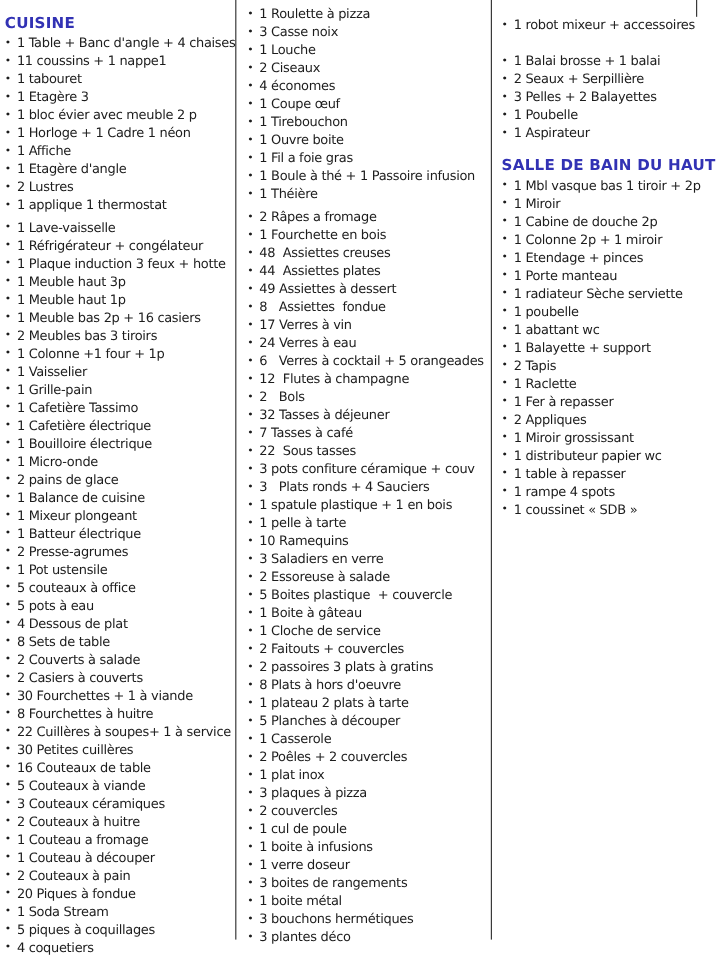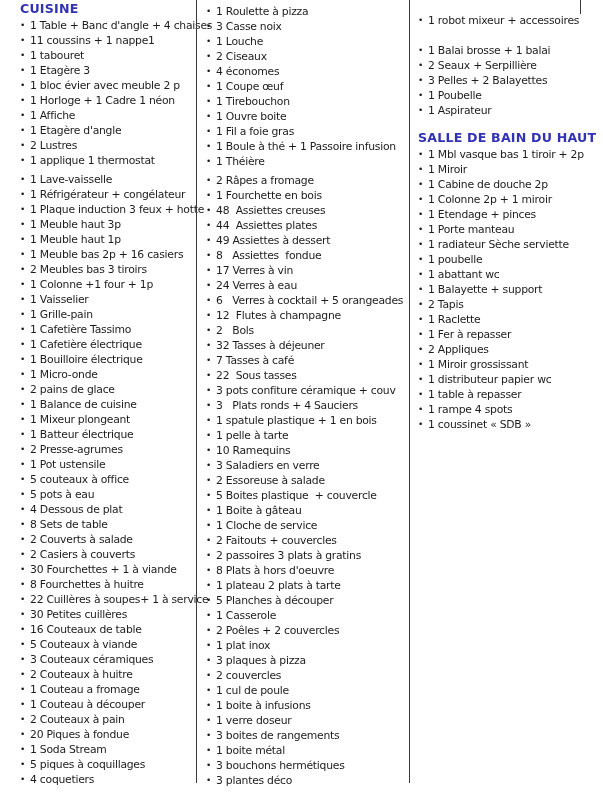--- a/index.html
+++ b/index.html
@@ -28,21 +28,21 @@
   #divider-2 { left: 409px; height: 783px; }
   #divider-stub { left: 580px; height: 14px; }
   .col {
     position: absolute;
     top: 0;
     color: var(--text-color);
     font-size: 10.8px;
     letter-spacing: -0.25px;
     white-space: pre;
   }
-  #col-0 { left: 20px;   width: 188px; padding-top: 0; }
+  #col-0 { left: 4px;   width: 188px; padding-top: 10px; }
   #col-1 { left: 206px; width: 203px; padding-top: 4px; }
   #col-2 { left: 418px; width: 182px; padding-top: 13px; }
   .row {
     line-height: 15px;
     height: 15px;
     display: flex;
     align-items: baseline;
   }
   .bullet {
     font-size: 9px;

